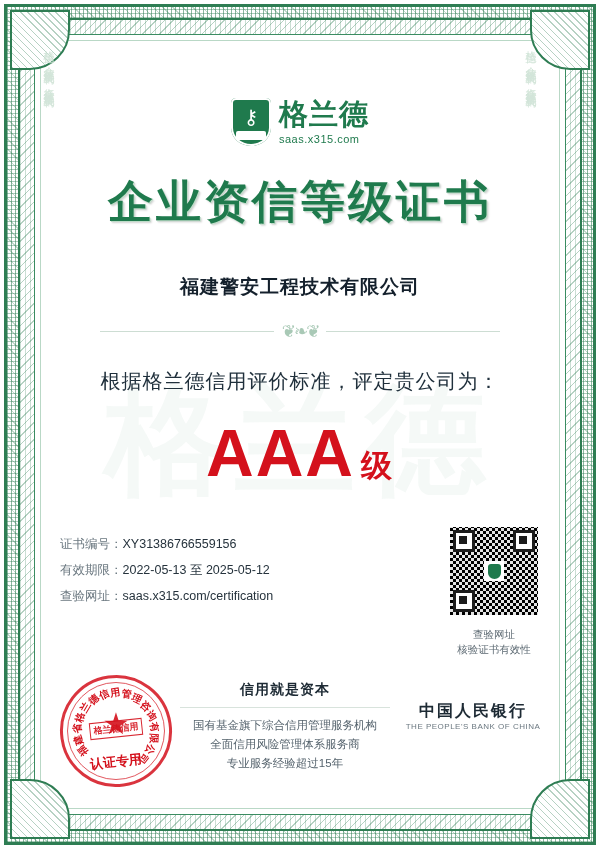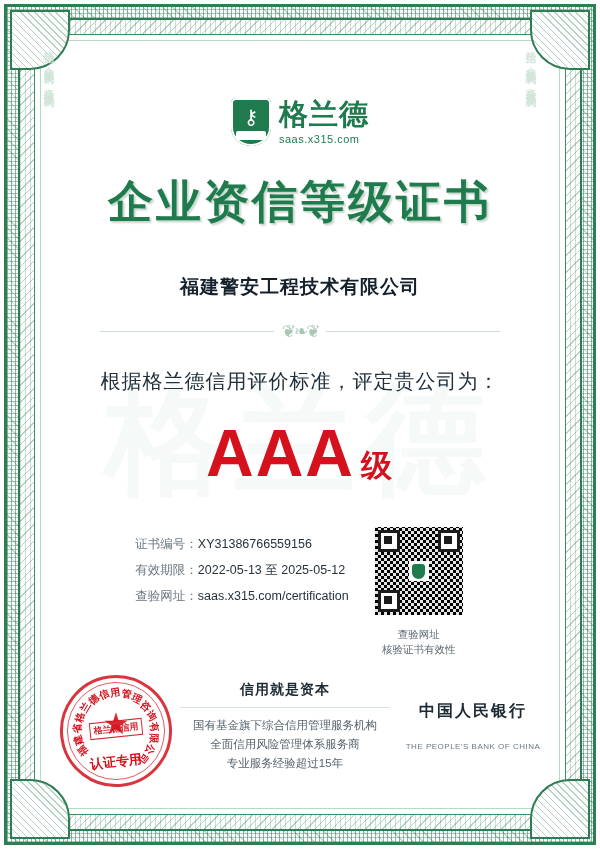--- a/index.html
+++ b/index.html
@@ -138,21 +138,21 @@
   .grade{
     margin-top:20px;
     color:#d4111c;font-weight:bold;
     letter-spacing:2px;
   }
   .grade .aaa{font-size:66px;}
   .grade .lv{font-size:31px;margin-left:6px;}
 
   .info-qr{
     margin-top:34px;
-    display:flex;align-items:flex-start;justify-content:center;gap:24px;
+    display:flex;align-items:flex-start;justify-content:space-between;gap:24px;
   }
   .info{
     text-align:left;font-size:12.5px;color:#3d4b56;line-height:26px;
     padding-top:6px;
   }
   .info .lbl{color:#6b7880;}
   .info .val{color:#26333d;}
   .info .tags{
     margin-top:6px;font-size:11px;color:#8b99a1;
   }
@@ -240,21 +240,21 @@
     margin:8px auto;width:210px;height:1px;background:#d8e3dc;
   }
   .slogan .ln{font-size:11.5px;color:#55636d;line-height:19px;}
   .bank{
     flex:0 0 150px;text-align:center;padding-top:2px;
   }
   .bank .cap{font-size:11px;color:#55636d;letter-spacing:.5px;}
   .bank .cn{
     margin-top:18px;font-size:16px;font-weight:bold;color:#1d2a34;letter-spacing:2px;
   }
-  .bank .en{margin-top:20px;font-size:8px;color:#6b7880;letter-spacing:.5px;}
+  .bank .en{margin-top:0;font-size:8px;color:#6b7880;letter-spacing:.5px;}
 
   
   .center-wm{
     position:absolute;left:50%;top:52%;transform:translate(-50%,-50%);
     font-size:120px;color:rgba(31,122,77,.045);font-weight:bold;
     letter-spacing:10px;white-space:nowrap;pointer-events:none;
   }
 </style>
 </head>
 <body>

